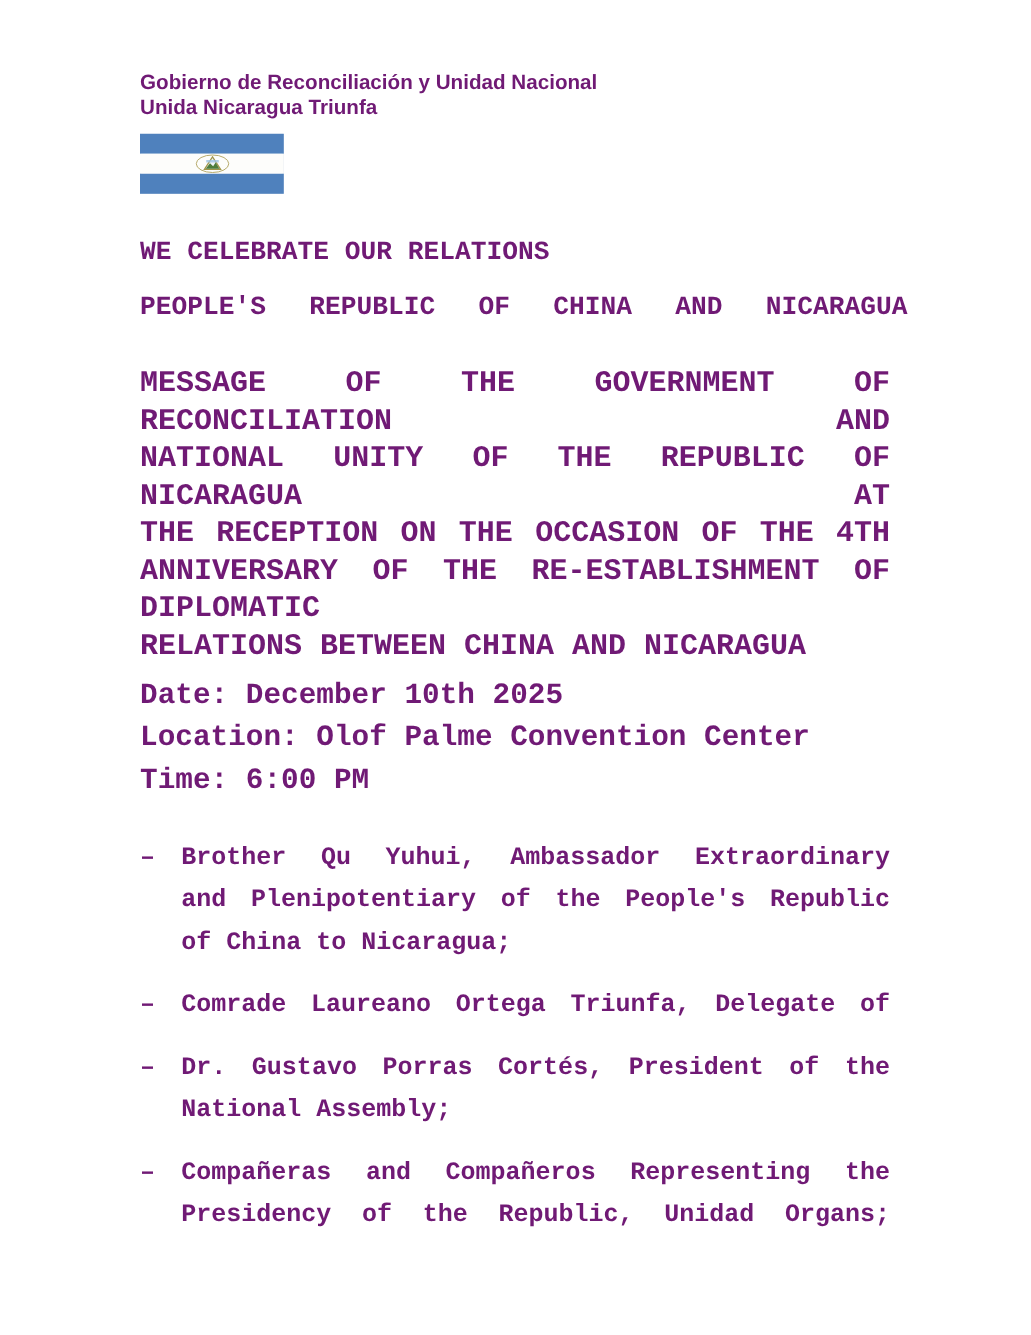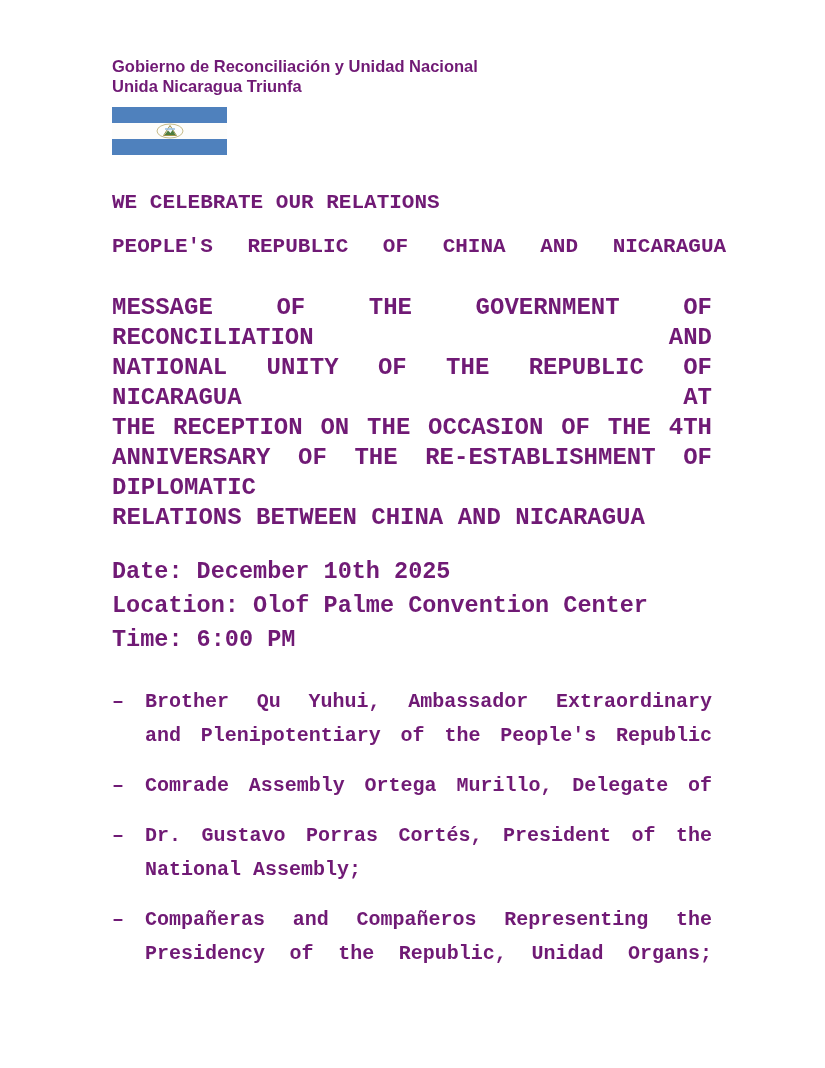--- a/index.html
+++ b/index.html
@@ -67,21 +67,21 @@
     width: 600px;
     font-size: 24px;
     line-height: 30px;
   }
   .fill {
     text-align: justify;
     text-align-last: justify;
   }
   
   .meta {
-    margin-top: 22px;
+    margin-top: 7px;
     font-size: 23.5px;
     line-height: 34px;
     white-space: nowrap;
   }
   
   .attendees {
     margin-top: 28px;
     width: 600px;
     font-size: 20px;
     line-height: 34px;
@@ -139,27 +139,28 @@
     <div>Time: 6:00 PM</div>
   </div>
 
   <div class="attendees mono">
 
     <div class="attendee">
       <div class="marker">–</div>
       <div class="atext">
         <div class="fill">Brother Qu Yuhui, Ambassador Extraordinary</div>
         <div class="fill">and Plenipotentiary of the People's Republic</div>
+        <div>of China to Nicaragua;</div>
       </div>
     </div>
 
     <div class="attendee">
       <div class="marker">–</div>
       <div class="atext">
-        <div class="fill">Comrade Assembly Ortega Murillo, Delegate of</div>
+        <div class="fill">Comrade Laureano Ortega Triunfa, Delegate of</div>
       </div>
     </div>
 
     <div class="attendee">
       <div class="marker">–</div>
       <div class="atext">
         <div class="fill">Dr. Gustavo Porras Cortés, President of the</div>
         <div>National Assembly;</div>
       </div>
     </div>

